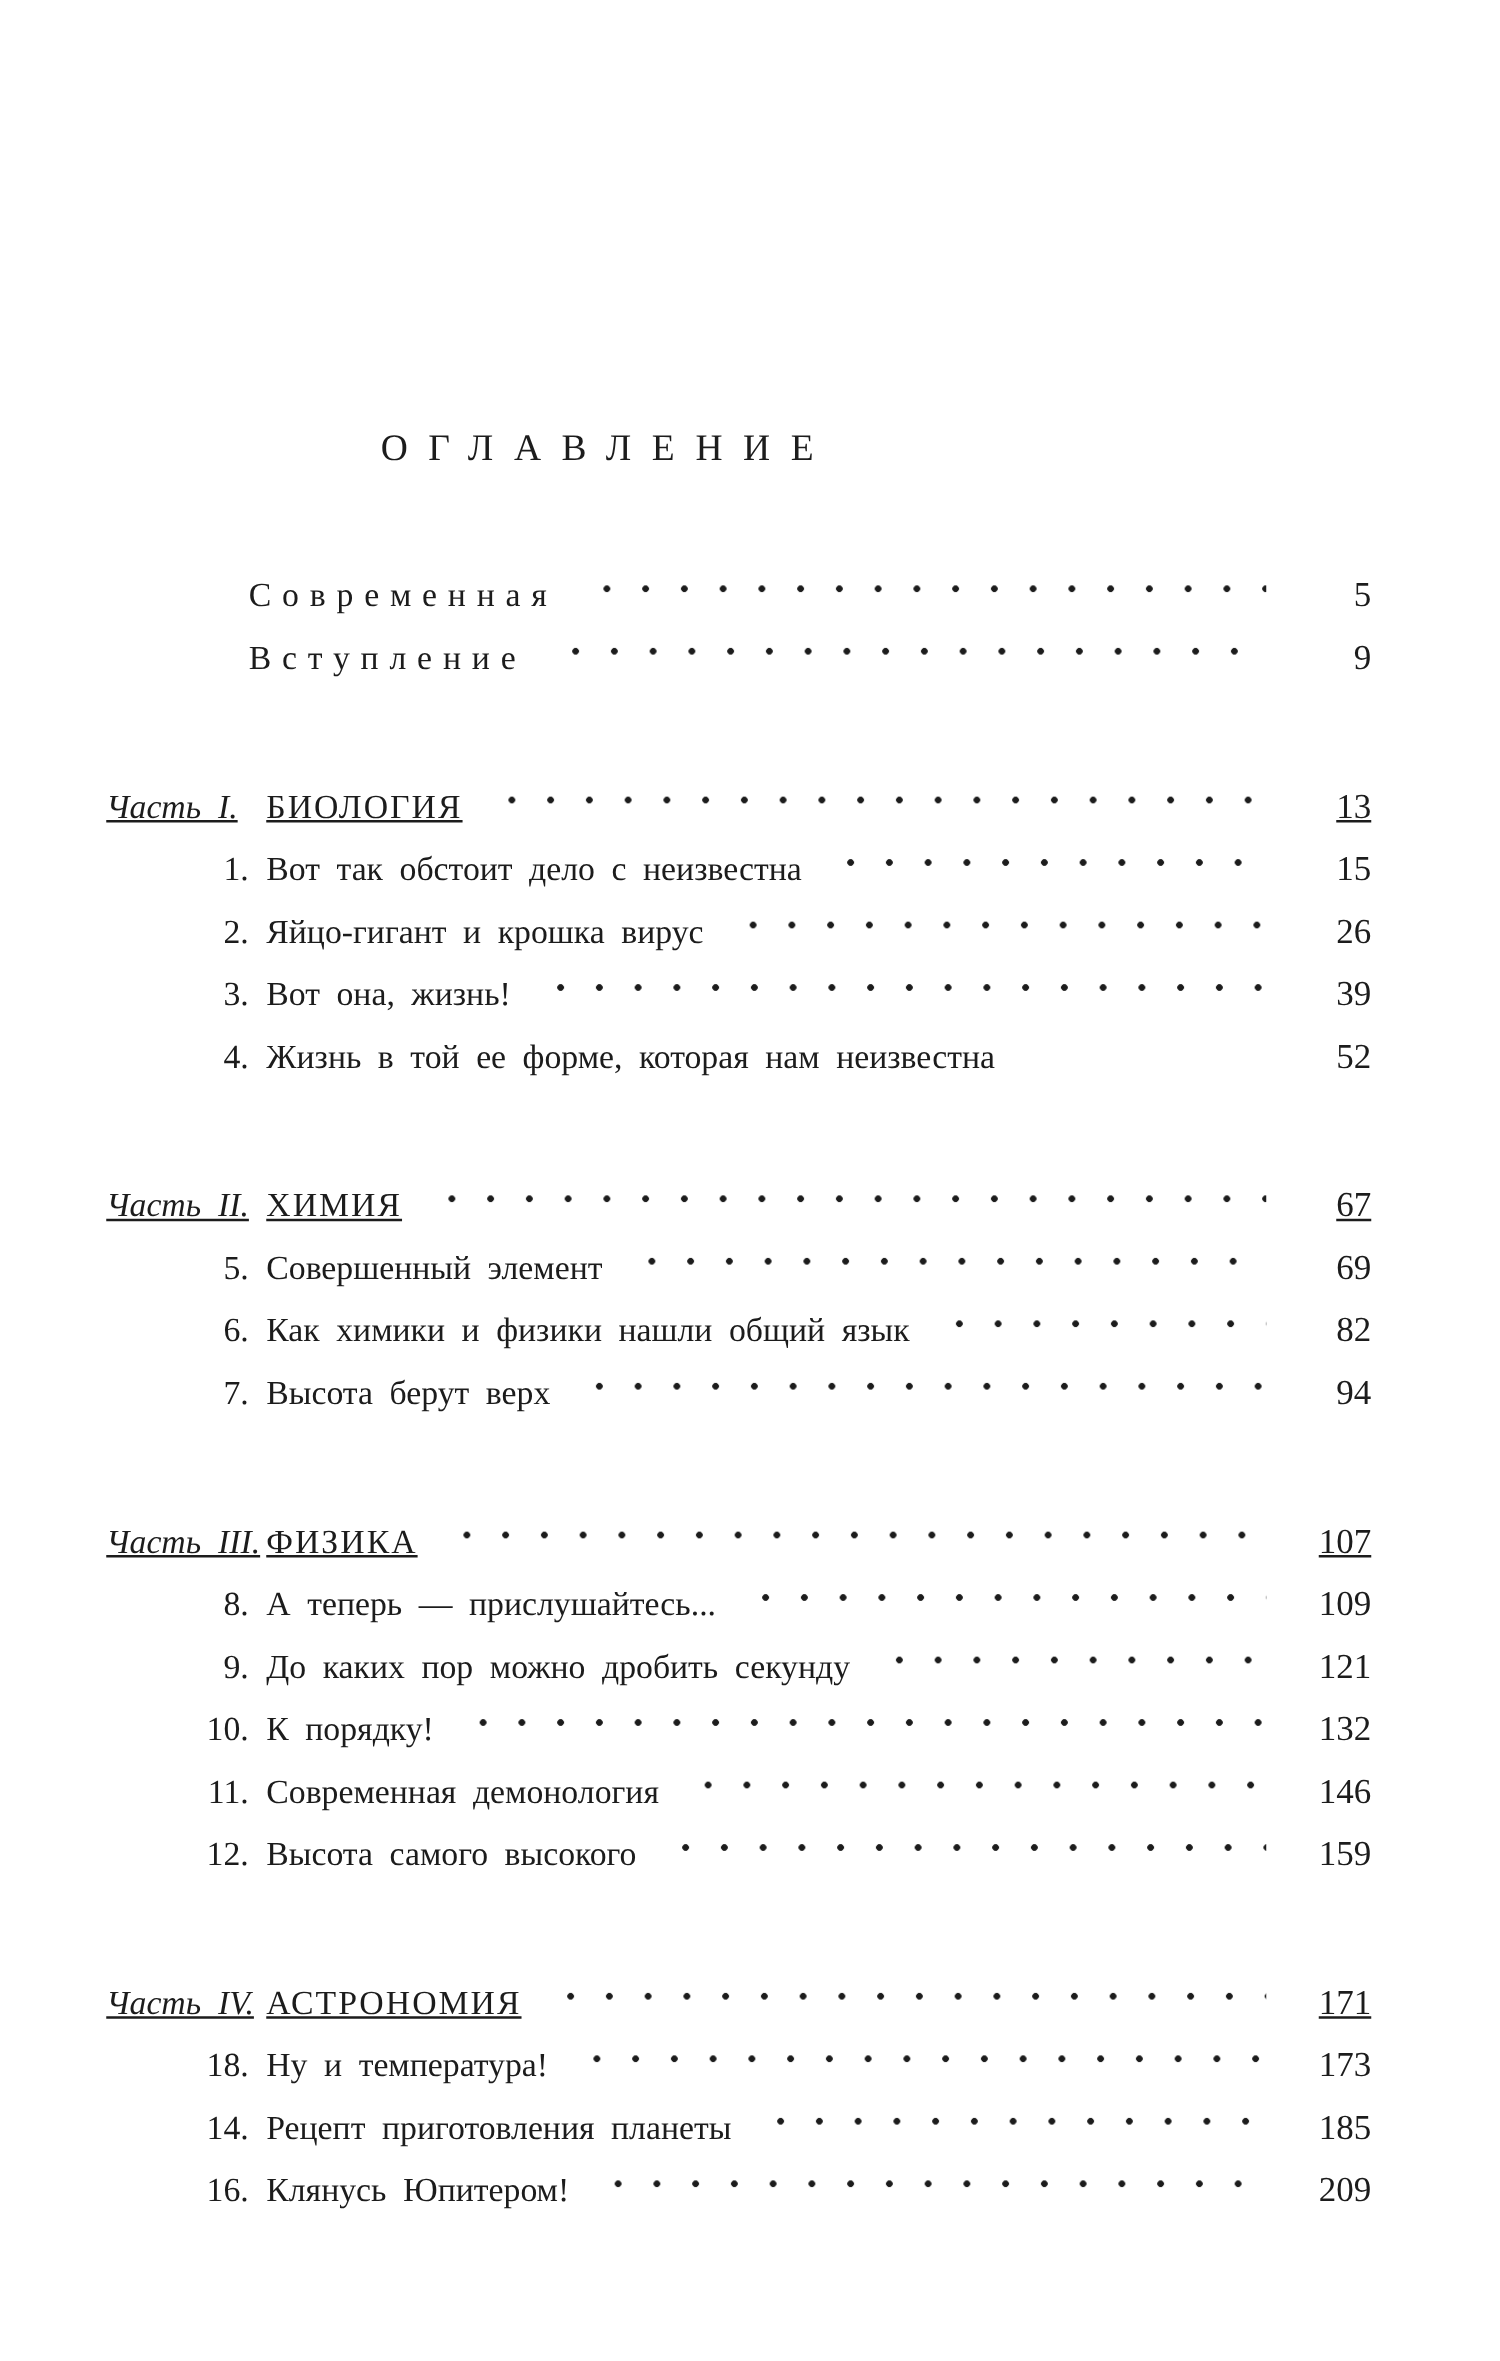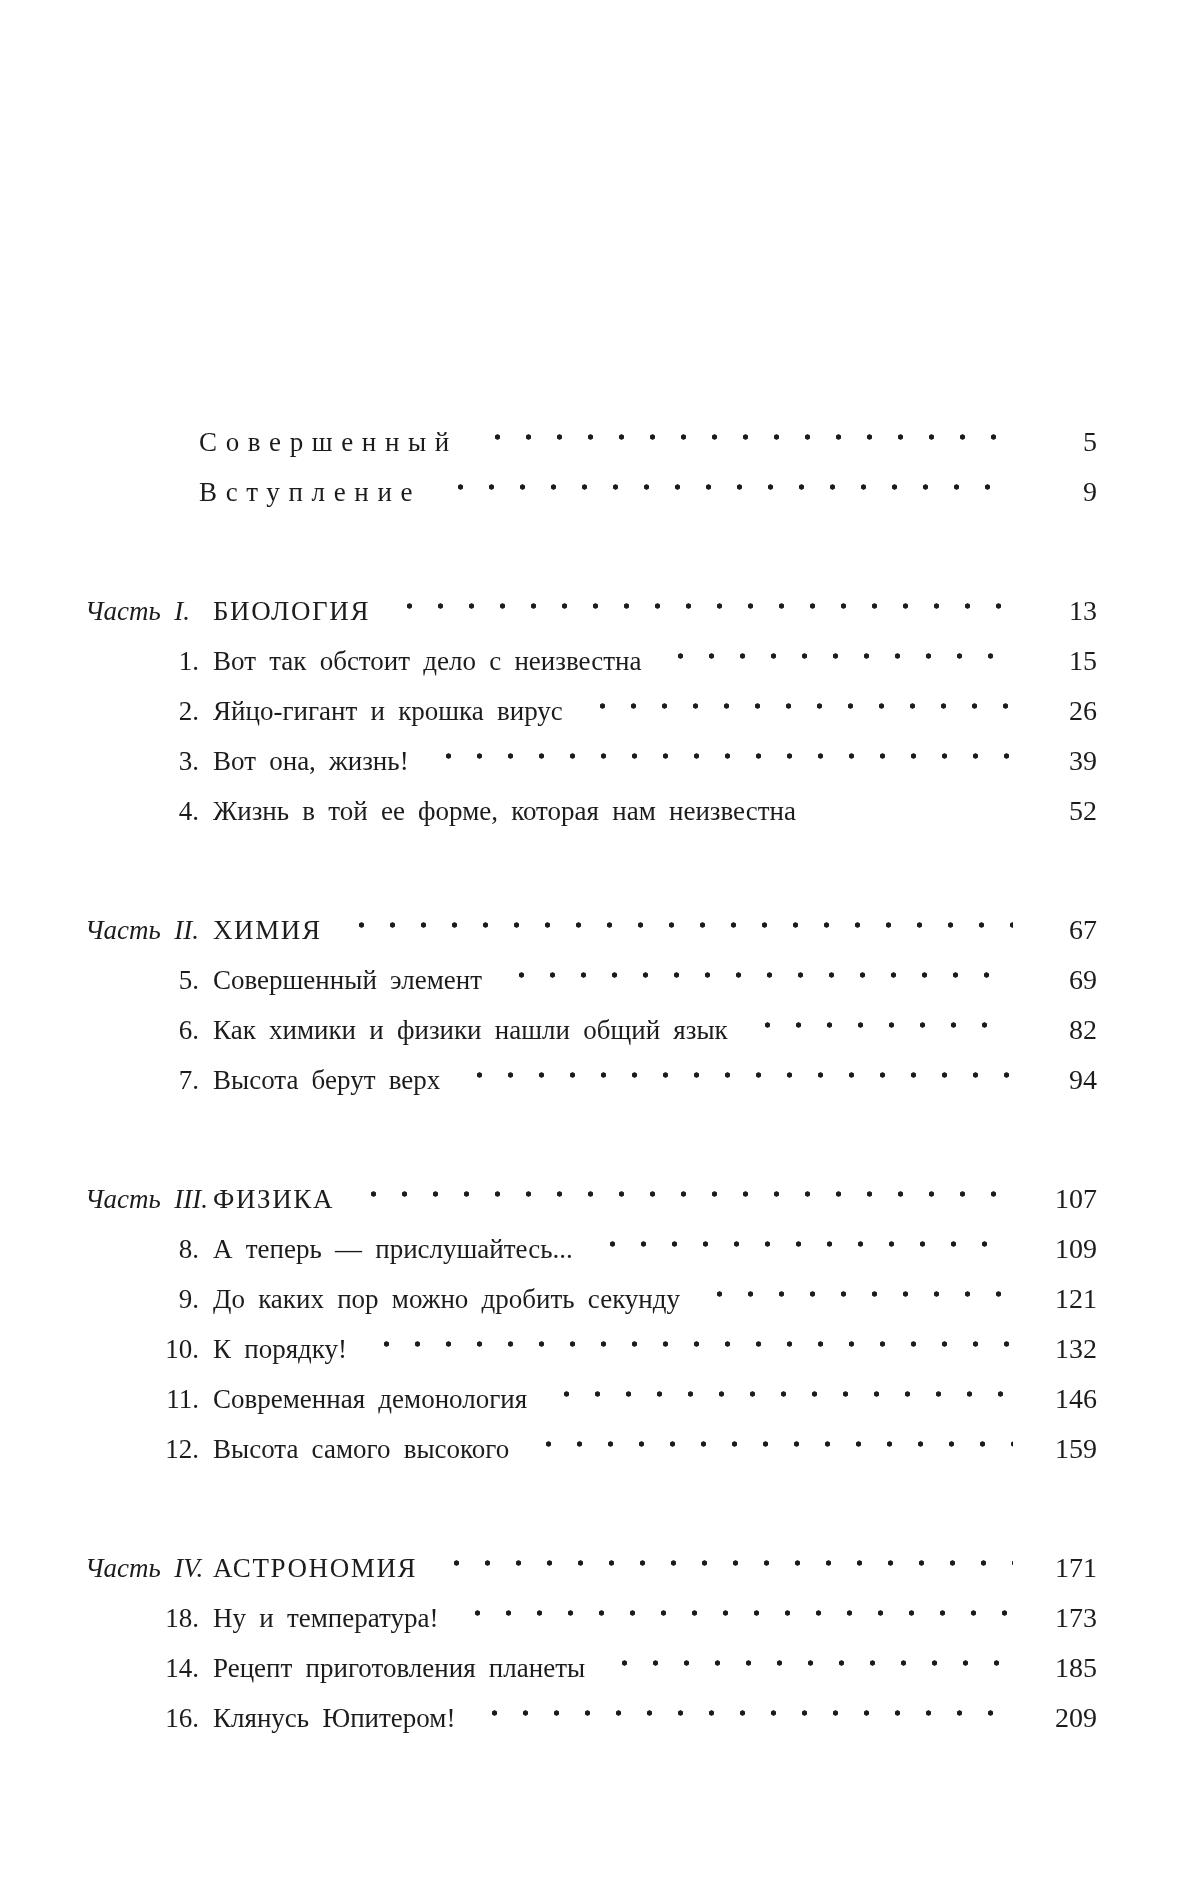--- a/index.html
+++ b/index.html
@@ -30,21 +30,21 @@
   section.toc-list {
     margin-top: 70px;
     font-size: 27px;
   }
   .row {
     display: flex;
     align-items: baseline;
     line-height: 39px;
     white-space: nowrap;
   }
-  .row.part { margin-top: 36px; }
+  .row.part { margin-top: 36px; text-decoration: underline; }
   .row.front { padding-left: 114px; }
   .row.chapter { padding-left: 66px; }
   .part-label {
     font-style: italic;
     min-width: 128px;
     word-spacing: 0.25em;
   }
   .num {
     min-width: 48px;
     text-align: right;
@@ -66,23 +66,24 @@
   .page {
     min-width: 72px;
     text-align: right;
     font-size: 28px;
   }
 </style>
 </head>
 <body style="--ink: #1c1c1c; --paper: #ffffff;">
 
 <main class="toc-page">
+  <h1 class="toc-title">ОГЛАВЛЕНИЕ</h1>
   <section class="toc-list">
       <div class="row front">
-        <span class="label spaced">Совершенный</span>
+        <span class="label spaced">Современная</span>
         <span class="leader"></span>
         <span class="page">5</span>
       </div>
       <div class="row front">
         <span class="label spaced">Вступление</span>
         <span class="leader"></span>
         <span class="page">9</span>
       </div>
       <div class="row part">
         <span class="part-label">Часть I.</span>

